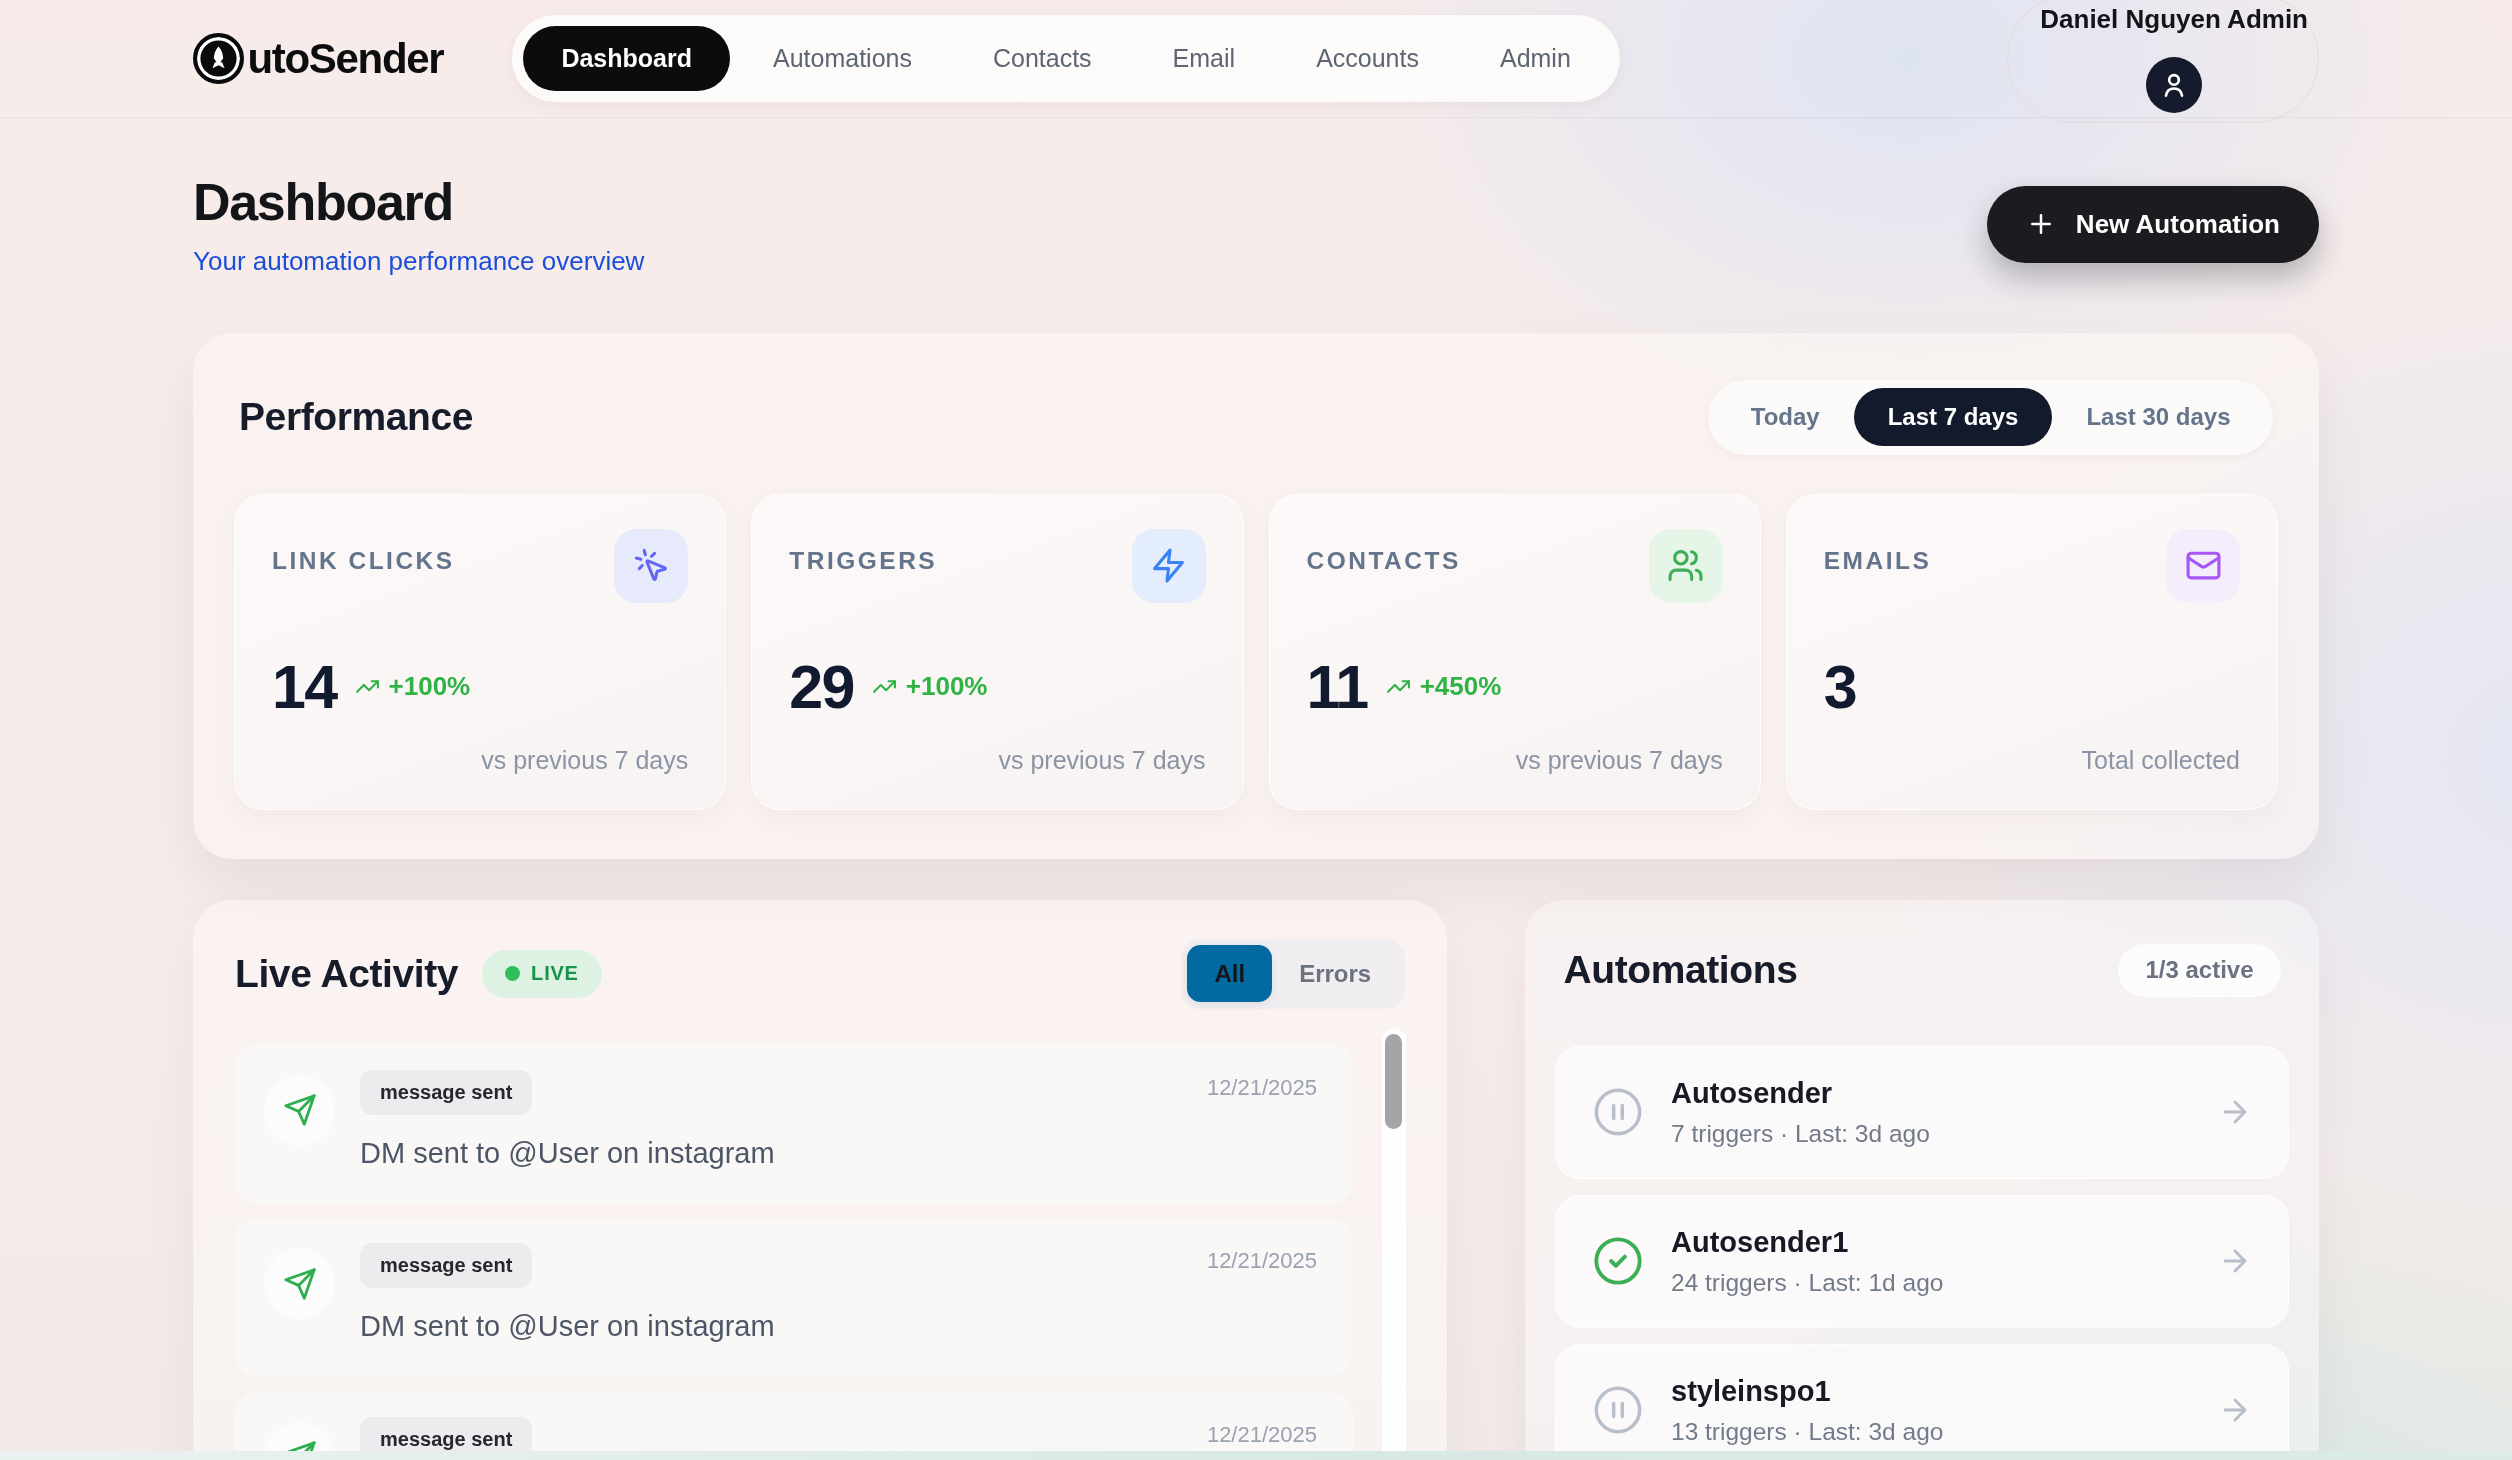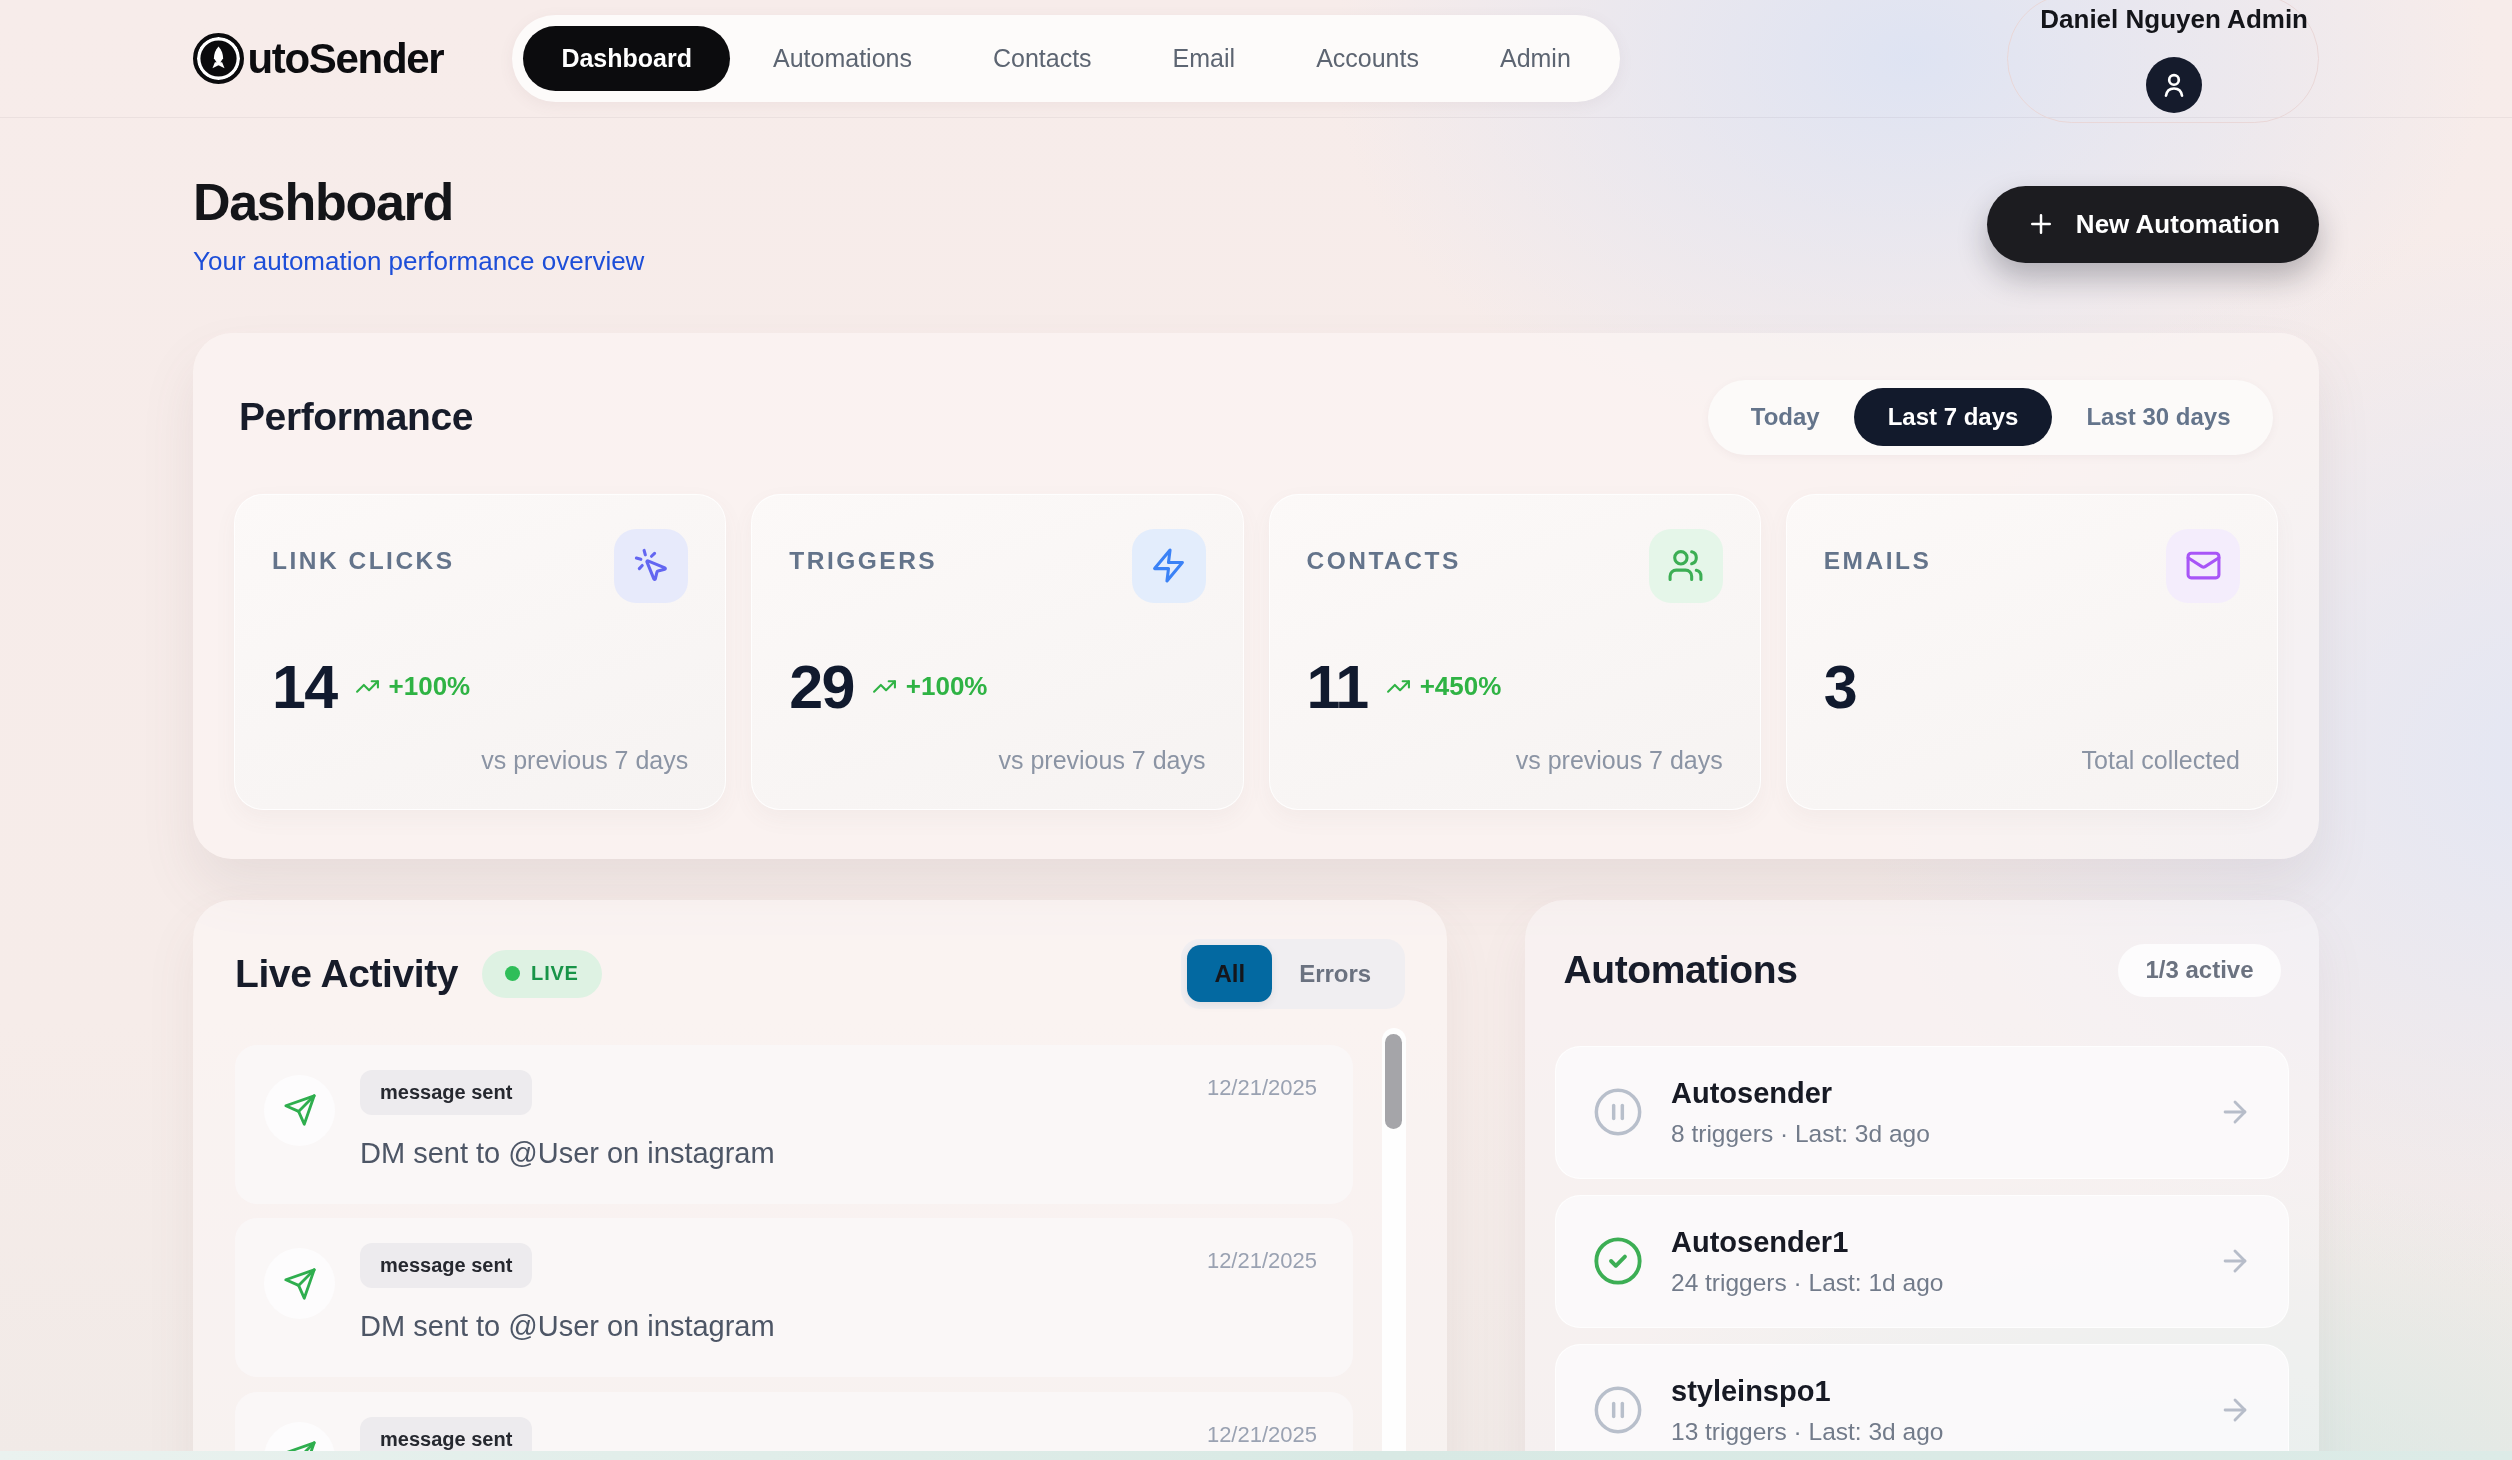--- a/index.html
+++ b/index.html
@@ -365,21 +365,21 @@
         <div class="auto-item">
           <span class="status-icon">
             <svg width="52" height="52" viewBox="0 0 24 24" fill="none" stroke="currentColor" stroke-width="1.6" stroke-linecap="round">
               <circle cx="12" cy="12" r="10"></circle>
                 <line x1="10" y1="9" x2="10" y2="15"></line>
                 <line x1="14" y1="9" x2="14" y2="15"></line>
             </svg>
           </span>
           <div class="auto-info">
             <div class="auto-name">Autosender</div>
-            <div class="auto-meta">8 triggers · Last: 3d ago</div>
+            <div class="auto-meta">7 triggers · Last: 3d ago</div>
           </div>
           <span class="arrow-wrap">
             <svg width="34" height="34" viewBox="0 0 24 24" fill="none" stroke="currentColor" stroke-width="2" stroke-linecap="round" stroke-linejoin="round">
               <path d="M5 12h14"></path>
                 <path d="m12 5 7 7-7 7"></path>
             </svg>
           </span>
         </div>
 
         <div class="auto-item">

